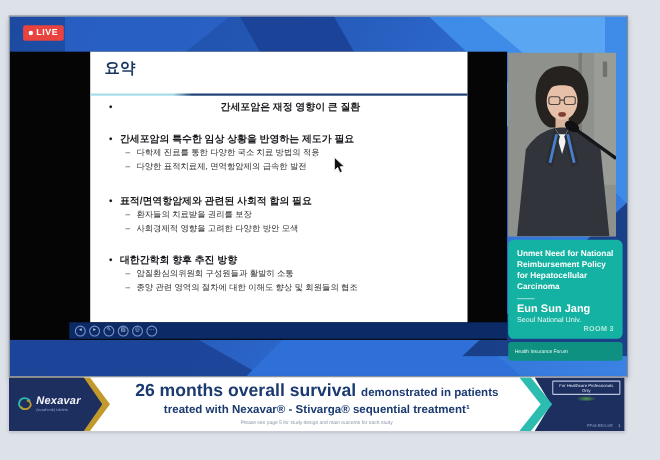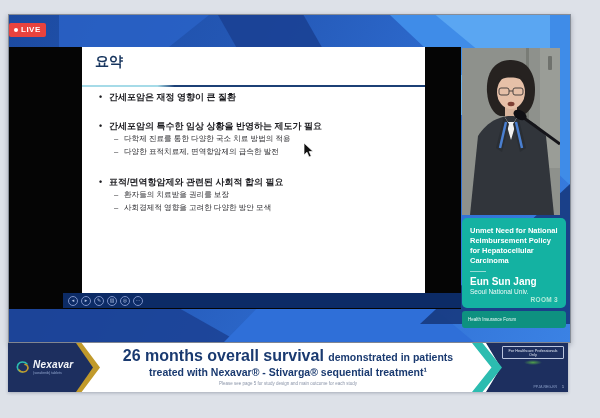--- a/index.html
+++ b/index.html
@@ -14,33 +14,33 @@
   .s1{left:50px;top:0;width:150px;height:120px;background:#2a63c8;clip-path:polygon(0 0,100% 0,0 100%);opacity:.8;}
   .s2{left:190px;top:0;width:190px;height:150px;background:#1a3f92;clip-path:polygon(10% 0,55% 0,100% 100%,55% 100%);opacity:.85;}
   .s3{right:0;top:0;width:250px;height:170px;background:#3f8ce8;clip-path:polygon(28% 0,100% 0,100% 100%);}
   .s4{right:20px;top:0;width:130px;height:95px;background:#5aa6f2;clip-path:polygon(12% 0,100% 0,100% 100%);}
   .s5{right:95px;top:60px;width:40px;height:40px;background:#6db9f8;opacity:.85;}
   .s6{left:0;bottom:0;width:230px;height:130px;background:#1c4296;clip-path:polygon(0 0,100% 100%,0 100%);opacity:.9;}
   .s7{left:215px;bottom:0;width:250px;height:115px;background:#2f6fd8;clip-path:polygon(0 100%,45% 0,100% 100%);}
   .s8{right:0;bottom:18px;width:150px;height:140px;background:#173a80;clip-path:polygon(100% 0,100% 100%,0 100%);opacity:.9;}
   .s9{left:395px;top:88px;width:34px;height:30px;background:#3d7fe0;opacity:.9;}
 
-  .live{position:absolute;left:0;top:8px;height:14px;background:#e8433e;border-radius:2px;
+  .live{position:absolute;left:12px;top:8px;height:14px;background:#e8433e;border-radius:2px;
     display:flex;align-items:center;padding:0 5px;gap:3px;}
   .live .dot{width:4px;height:4px;border-radius:50%;background:#fff;}
   .live span{color:#fff;font-size:8px;font-weight:bold;letter-spacing:.5px;line-height:1;}
 
   
   .screenshare{position:absolute;left:0;top:32px;width:452px;height:262px;background:#050505;}
   .slide{position:absolute;left:54px;top:0;width:343px;height:246px;background:#ffffff;margin-left:19px;}
   .slide-title{position:absolute;left:13px;top:6px;font-size:14px;font-weight:bold;color:#17355e;}
   .slide-rule{position:absolute;left:0;top:38px;width:100%;height:2px;
     background:linear-gradient(90deg,#a6dbe8 0%,#a6dbe8 22%,#1c4076 27%,#1c4076 100%);}
   .bgroup{position:absolute;left:15px;right:6px;}
-  .g1{top:44px;} .g2{top:73px;} .g3{top:129px;} .g4{top:183px;}
+  .g1{top:44px;text-align:center;} .g2{top:73px;} .g3{top:129px;} .g4{top:183px;}
   .bhead{font-size:9px;font-weight:bold;color:#1b1b1f;line-height:1.35;padding-left:12px;position:relative;}
   .bhead::before{content:"•";position:absolute;left:2px;color:#1b1b1f;}
   .bsub{font-size:7.6px;color:#2a2a2e;line-height:1.4;padding-left:27px;position:relative;margin-top:2px;}
   .bsub::before{content:"–";position:absolute;left:17px;color:#2a2a2e;}
 
   .ppt-bar{position:absolute;left:54px;top:246px;right:0;height:15px;background:#0c2b66;
     display:flex;align-items:center;padding-left:5px;gap:3px;}
   .ppt-icon{width:8px;height:8px;border:0.5px solid #7d92c8;border-radius:50%;color:#b8c6e8;
     font-size:5px;line-height:7px;text-align:center;display:inline-block;}
 
@@ -121,20 +121,25 @@
         <div class="bgroup g2">
           <div class="bhead">간세포암의 특수한 임상 상황을 반영하는 제도가 필요</div>
           <div class="bsub">다학제 진료를 통한 다양한 국소 치료 방법의 적용</div>
           <div class="bsub">다양한 표적치료제, 면역항암제의 급속한 발전</div>
         </div>
         <div class="bgroup g3">
           <div class="bhead">표적/면역항암제와 관련된 사회적 합의 필요</div>
           <div class="bsub">환자들의 치료받을 권리를 보장</div>
           <div class="bsub">사회경제적 영향을 고려한 다양한 방안 모색</div>
         </div>
+        <div class="bgroup g4">
+          <div class="bhead">대한간학회 향후 추진 방향</div>
+          <div class="bsub">암질환심의위원회 구성원들과 활발히 소통</div>
+          <div class="bsub">종양 관련 영역의 절차에 대한 이해도 향상 및 회원들의 협조</div>
+        </div>
       </div>
 
       <div class="ppt-bar">
         <span class="ppt-icon">◂</span>
         <span class="ppt-icon">▸</span>
         <span class="ppt-icon">✎</span>
         <span class="ppt-icon">▨</span>
         <span class="ppt-icon">◎</span>
         <span class="ppt-icon">⋯</span>
       </div>

